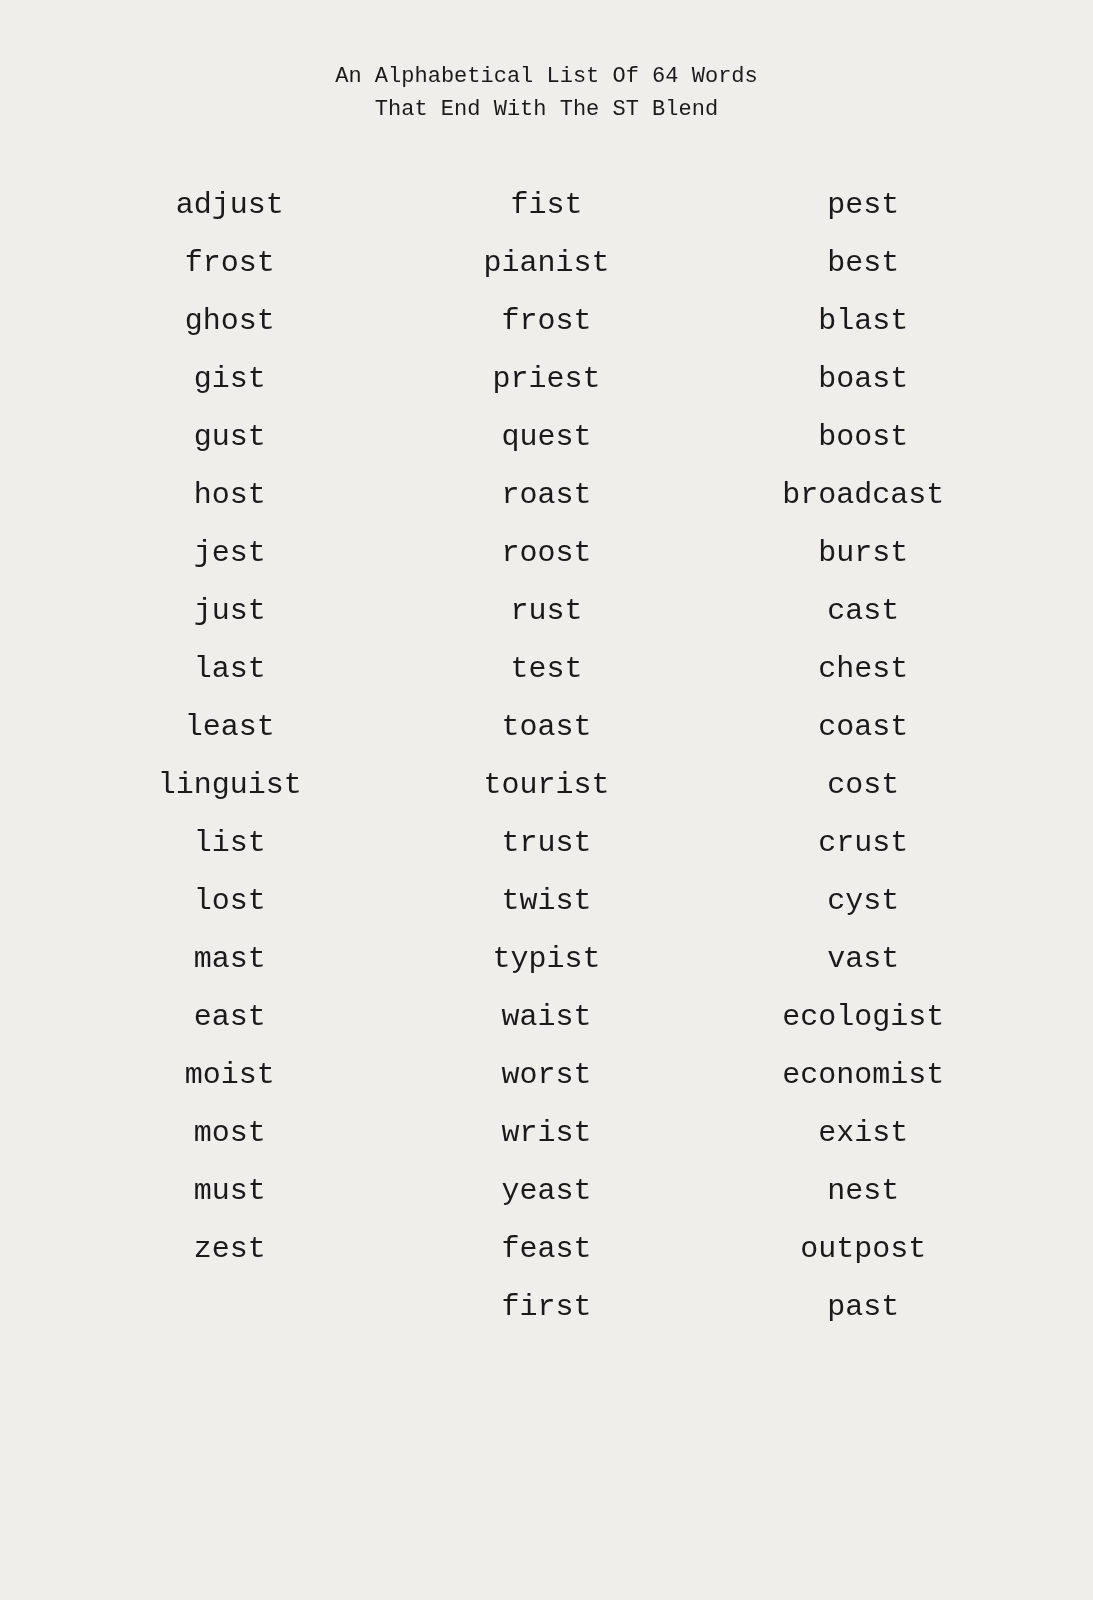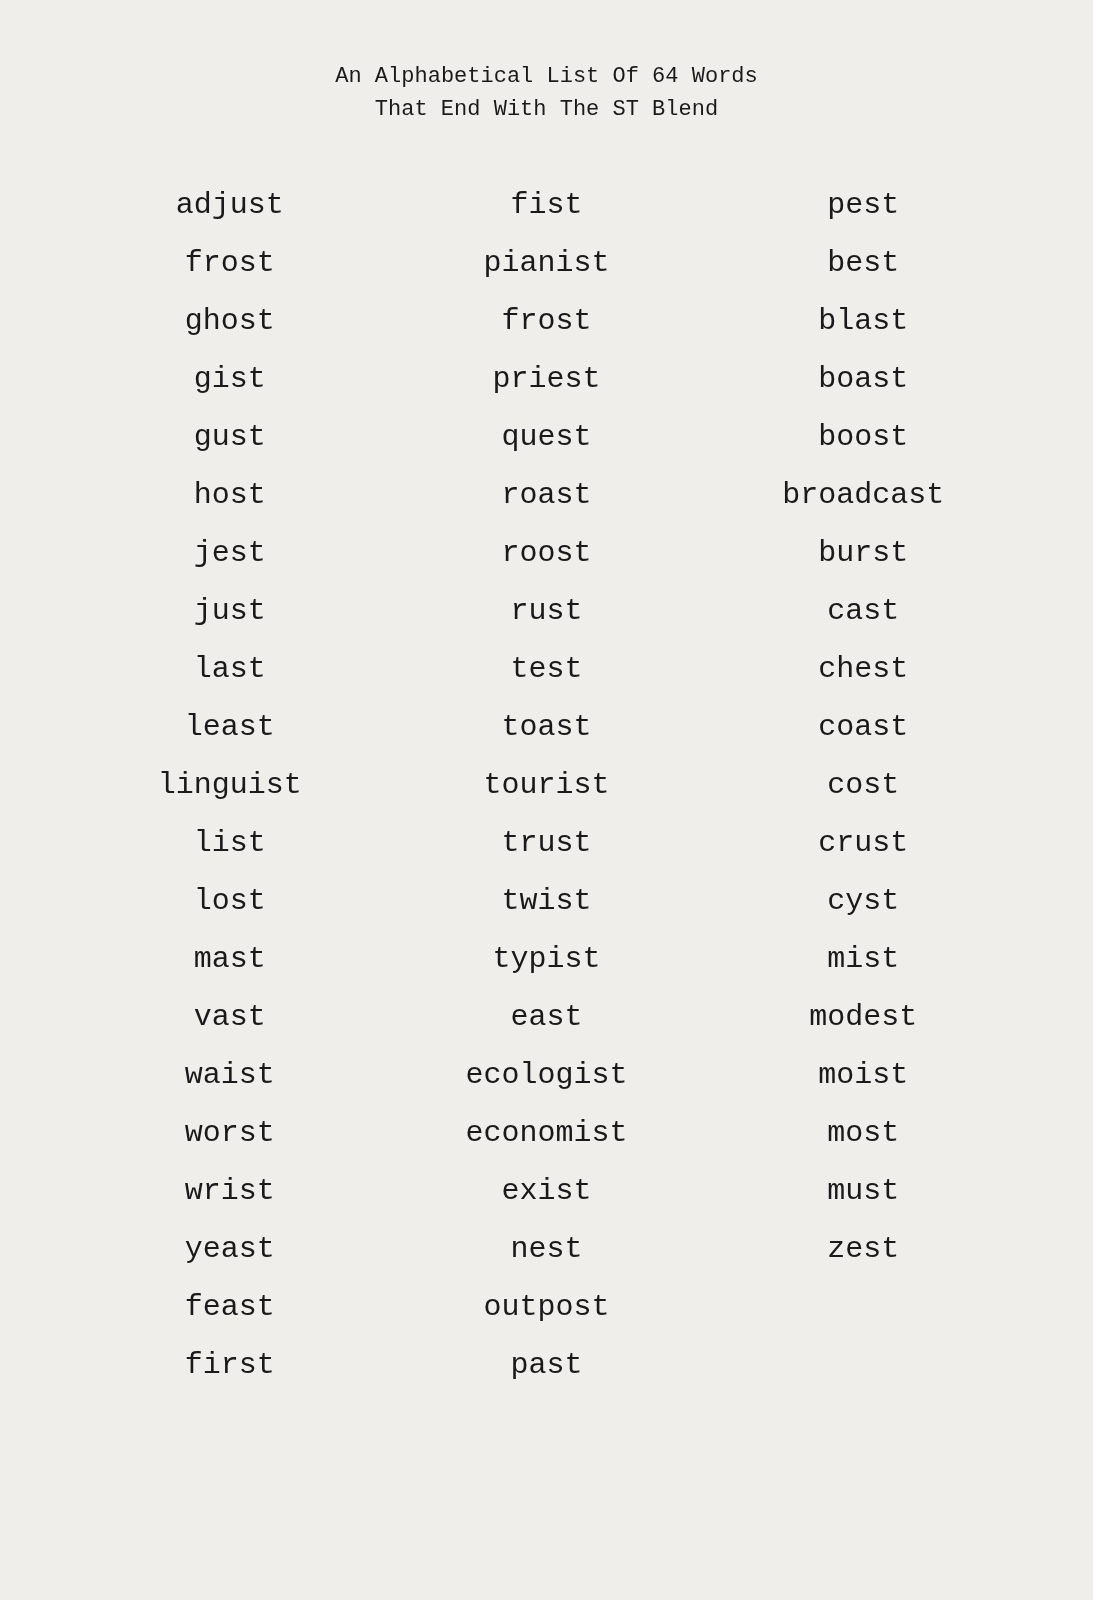--- a/index.html
+++ b/index.html
@@ -89,24 +89,22 @@
     <div class="word-cell">tourist</div>
     <div class="word-cell">cost</div>
     <div class="word-cell">list</div>
     <div class="word-cell">trust</div>
     <div class="word-cell">crust</div>
     <div class="word-cell">lost</div>
     <div class="word-cell">twist</div>
     <div class="word-cell">cyst</div>
     <div class="word-cell">mast</div>
     <div class="word-cell">typist</div>
-    <div class="word-cell">mist</div>
     <div class="word-cell">vast</div>
     <div class="word-cell">east</div>
-    <div class="word-cell">modest</div>
     <div class="word-cell">waist</div>
     <div class="word-cell">ecologist</div>
     <div class="word-cell">moist</div>
     <div class="word-cell">worst</div>
     <div class="word-cell">economist</div>
     <div class="word-cell">most</div>
     <div class="word-cell">wrist</div>
     <div class="word-cell">exist</div>
     <div class="word-cell">must</div>
     <div class="word-cell">yeast</div>

